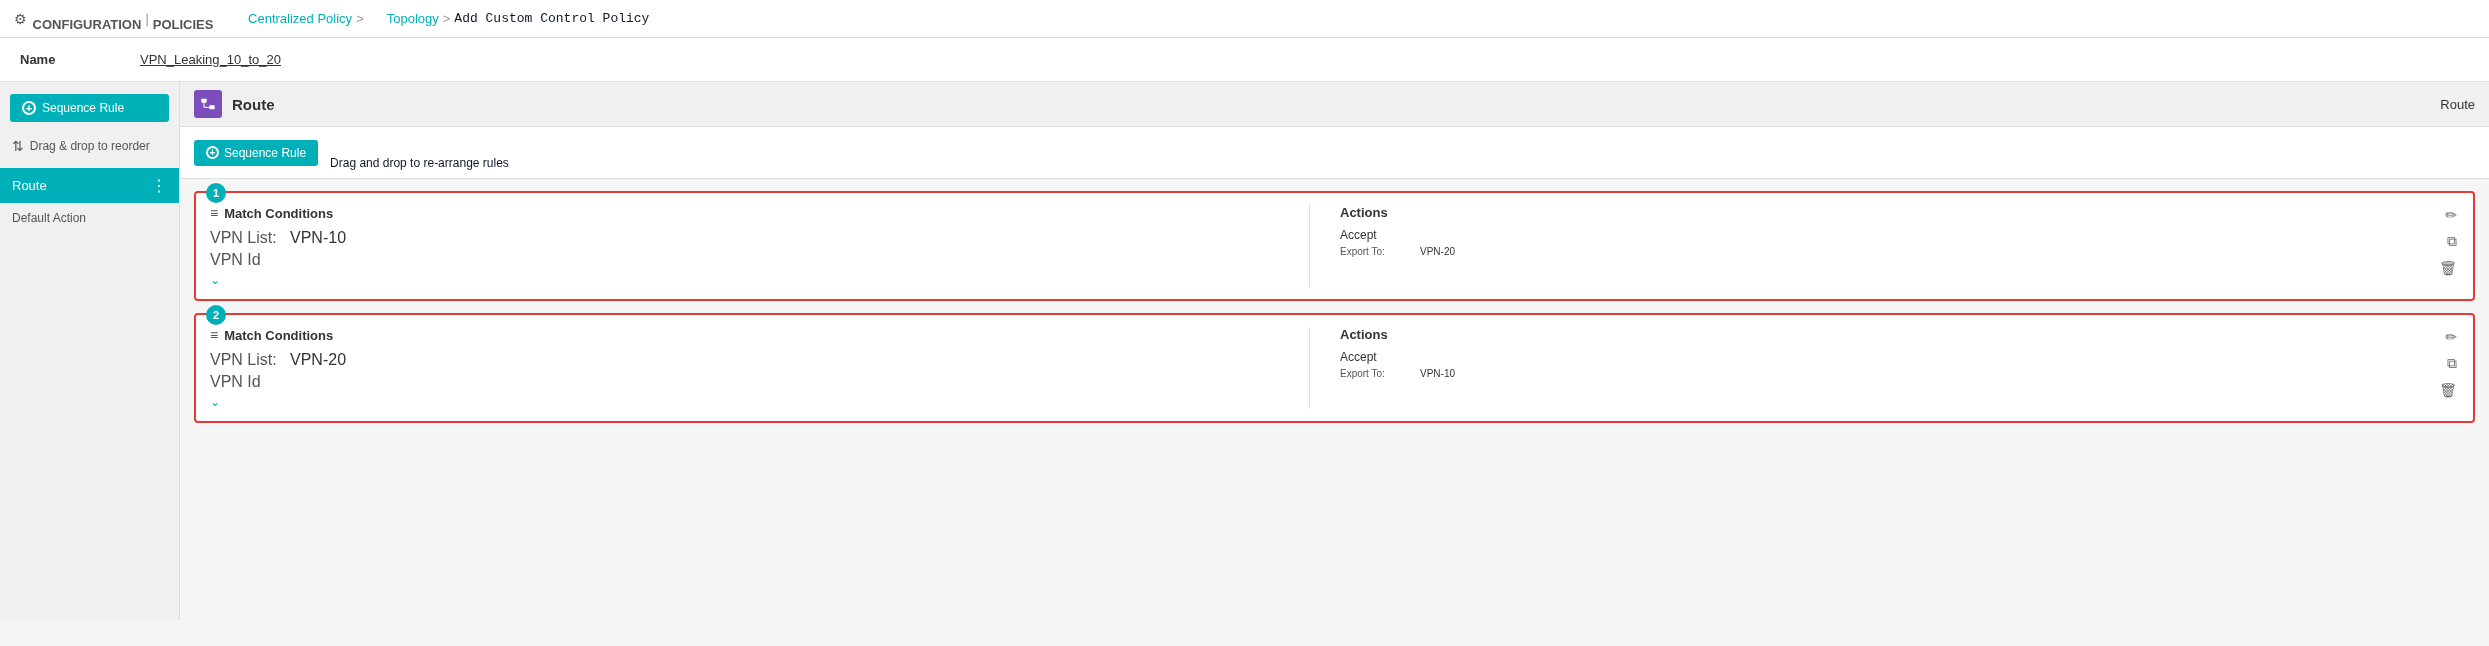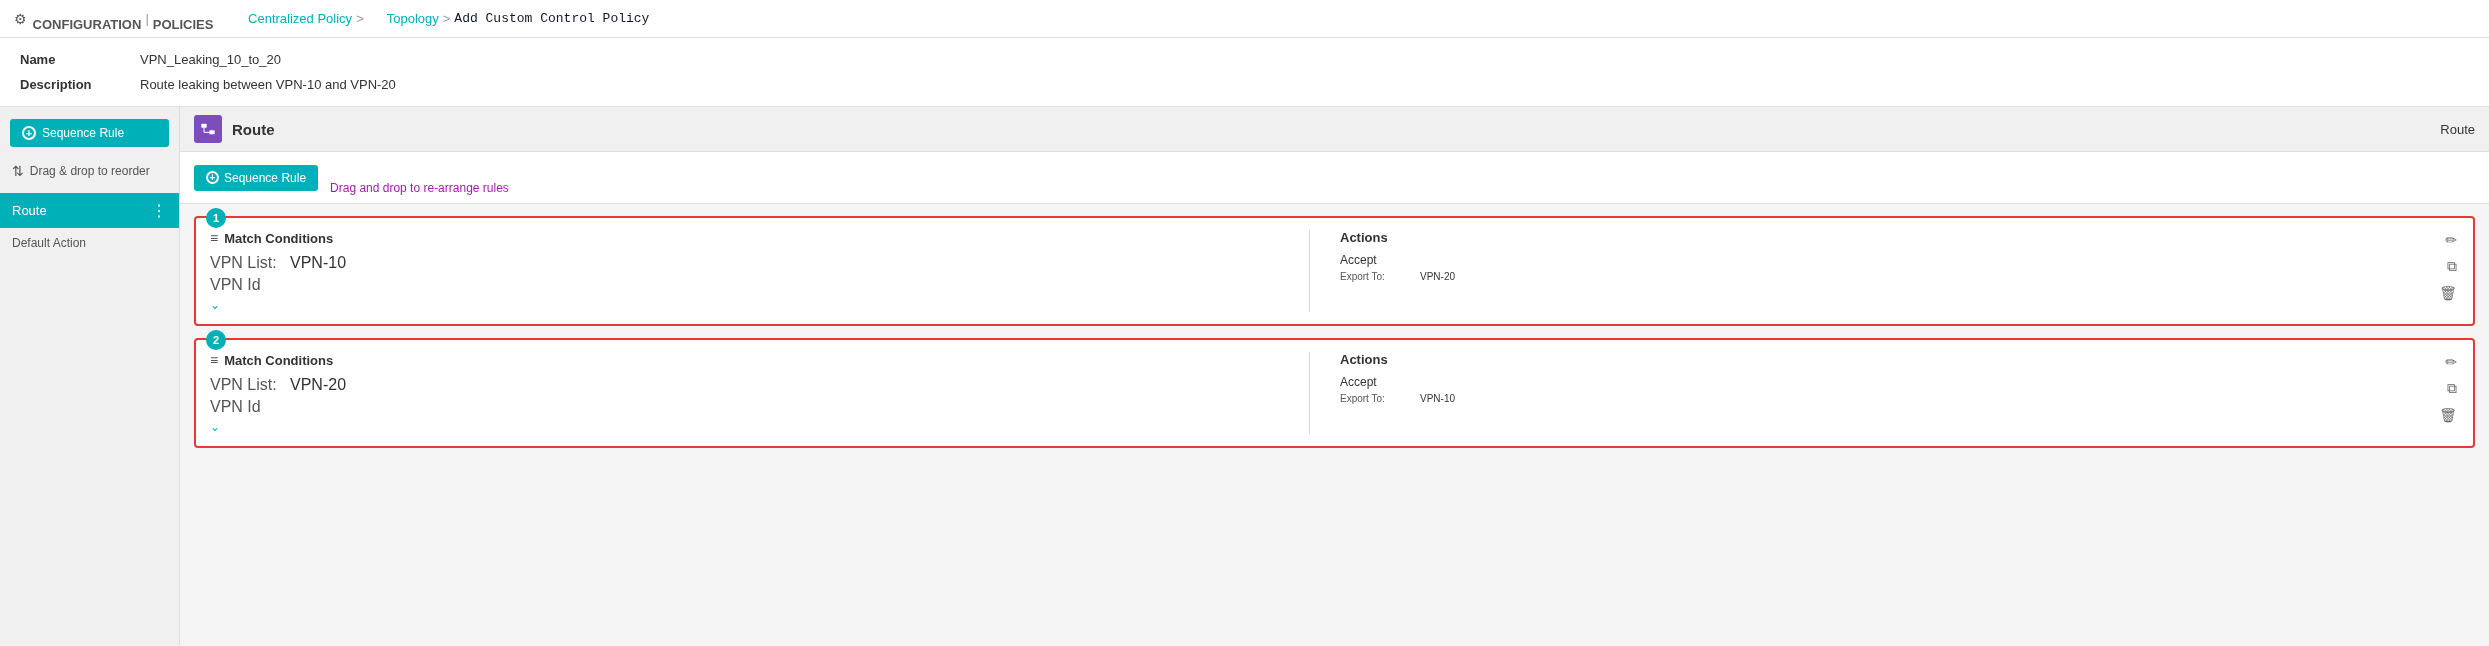--- a/index.html
+++ b/index.html
@@ -35,20 +35,21 @@
     .form-row:last-child { margin-bottom: 0; }
     .form-label {
       width: 120px;
       font-weight: bold;
       font-size: 13px;
       color: #333;
     }
     .form-value {
       font-size: 13px;
       color: #333;
+      text-decoration: underline;
     }
 
     
     .main-layout {
       display: flex;
       height: calc(646px - 38px - 70px);
     }
 
     
     .sidebar {
@@ -164,21 +165,21 @@
     .seq-rule-btn .plus-circle {
       width: 13px; height: 13px;
       border: 2px solid #fff;
       border-radius: 50%;
       display: inline-flex;
       align-items: center;
       justify-content: center;
       font-size: 10px;
       font-weight: bold;
     }
-    .seq-drag-hint { font-size: 12px; color: #a21caf; margin-top: 21px; }
+    .seq-drag-hint { font-size: 12px; color: #0f172a; margin-top: 21px; }
 
     
     .rules-container { padding: 12px 14px; display: flex; flex-direction: column; gap: 12px; }
 
     .rule-card {
       background: #fff;
       border: 2px solid #e53935;
       border-radius: 4px;
       padding: 12px 14px;
       position: relative;
@@ -277,24 +278,20 @@
   <span class="header-arrow">&gt;</span>
   <span class="header-breadcrumb">Topology</span>
   <span class="header-arrow">&gt;</span>
   <span class="header-current">Add Custom Control Policy</span>
 </div>
 
 <div class="form-section">
   <div class="form-row">
     <span class="form-label">Name</span>
     <span class="form-value">VPN_Leaking_10_to_20</span>
-  </div>
-  <div class="form-row">
-    <span class="form-label">Description</span>
-    <span class="form-value">Route leaking between VPN-10 and VPN-20</span>
   </div>
 </div>
 
 <div class="main-layout">
 
   <div class="sidebar">
     <button class="sidebar-seq-type-btn">
       <span class="plus-circle">+</span>
       <span>Sequence Rule</span>
     </button>

